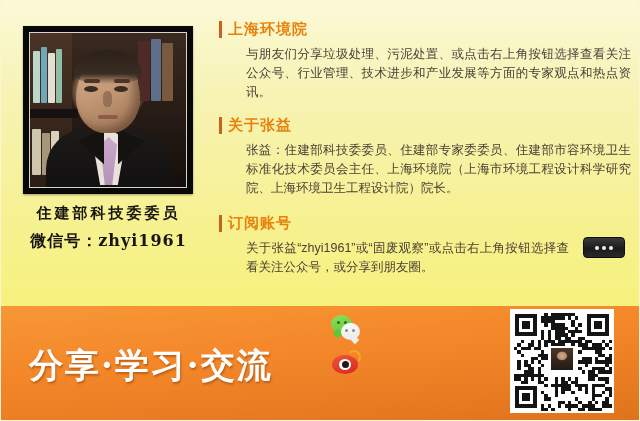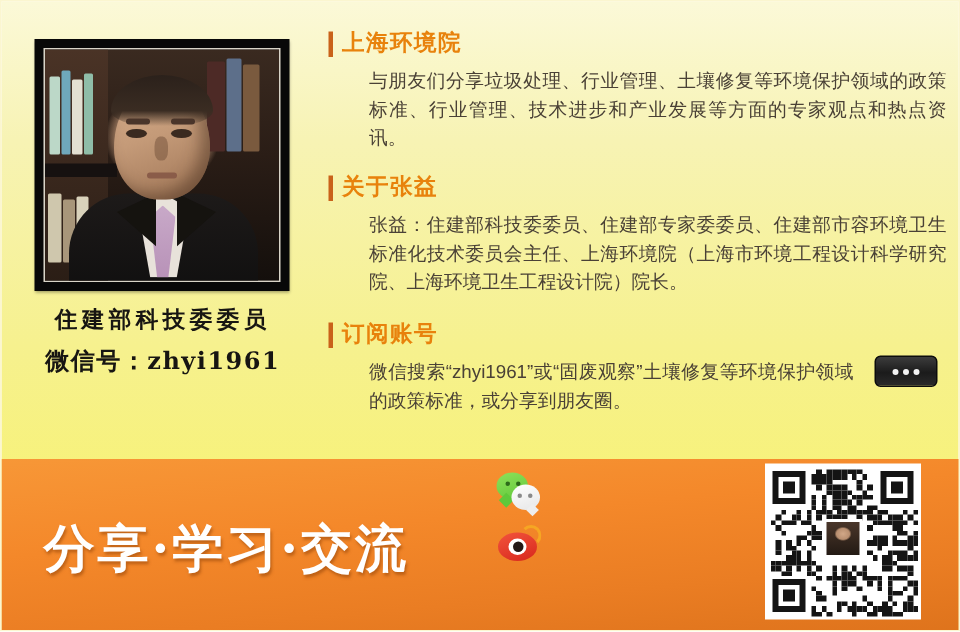--- a/index.html
+++ b/index.html
@@ -239,31 +239,31 @@
     <div class="caption">
       <div class="cap2">住建部科技委委员</div>
       <div class="cap3">微信号：zhyi1961</div>
     </div>
   </div>
 
   <div class="right">
 
     <div class="section sec1">
       <div class="sec-head">上海环境院</div>
-      <div class="sec-body">与朋友们分享垃圾处理、行业管理、土壤修复等环境保护领域的政策标准、行业管理、技术进步和产业发展等方面的专家观点和热点资讯。</div>
+      <div class="sec-body">与朋友们分享垃圾处理、污泥处置、或点击右上角按钮选择查看关注公众号、行业管理、技术进步和产业发展等方面的专家观点和热点资讯。</div>
     </div>
 
     <div class="section sec2">
       <div class="sec-head">关于张益</div>
       <div class="sec-body">张益：住建部科技委委员、住建部专家委委员、住建部市容环境卫生标准化技术委员会主任、上海环境院（上海市环境工程设计科学研究院、上海环境卫生工程设计院）院长。</div>
     </div>
 
     <div class="section sec3">
       <div class="sec-head">订阅账号</div>
-      <div class="sec-body">微信搜索“zhyi1961”或“固废观察”土壤修复等环境保护领域的政策标准，或分享到朋友圈。</div>
+      <div class="sec-body">关于张益“zhyi1961”或“固废观察”或点击右上角按钮选择查看关注公众号，或分享到朋友圈。</div>
       <div class="more-btn">
         <i></i>
         <i></i>
         <i></i>
       </div>
     </div>
   </div>
 
   <div class="footer"></div>
 

